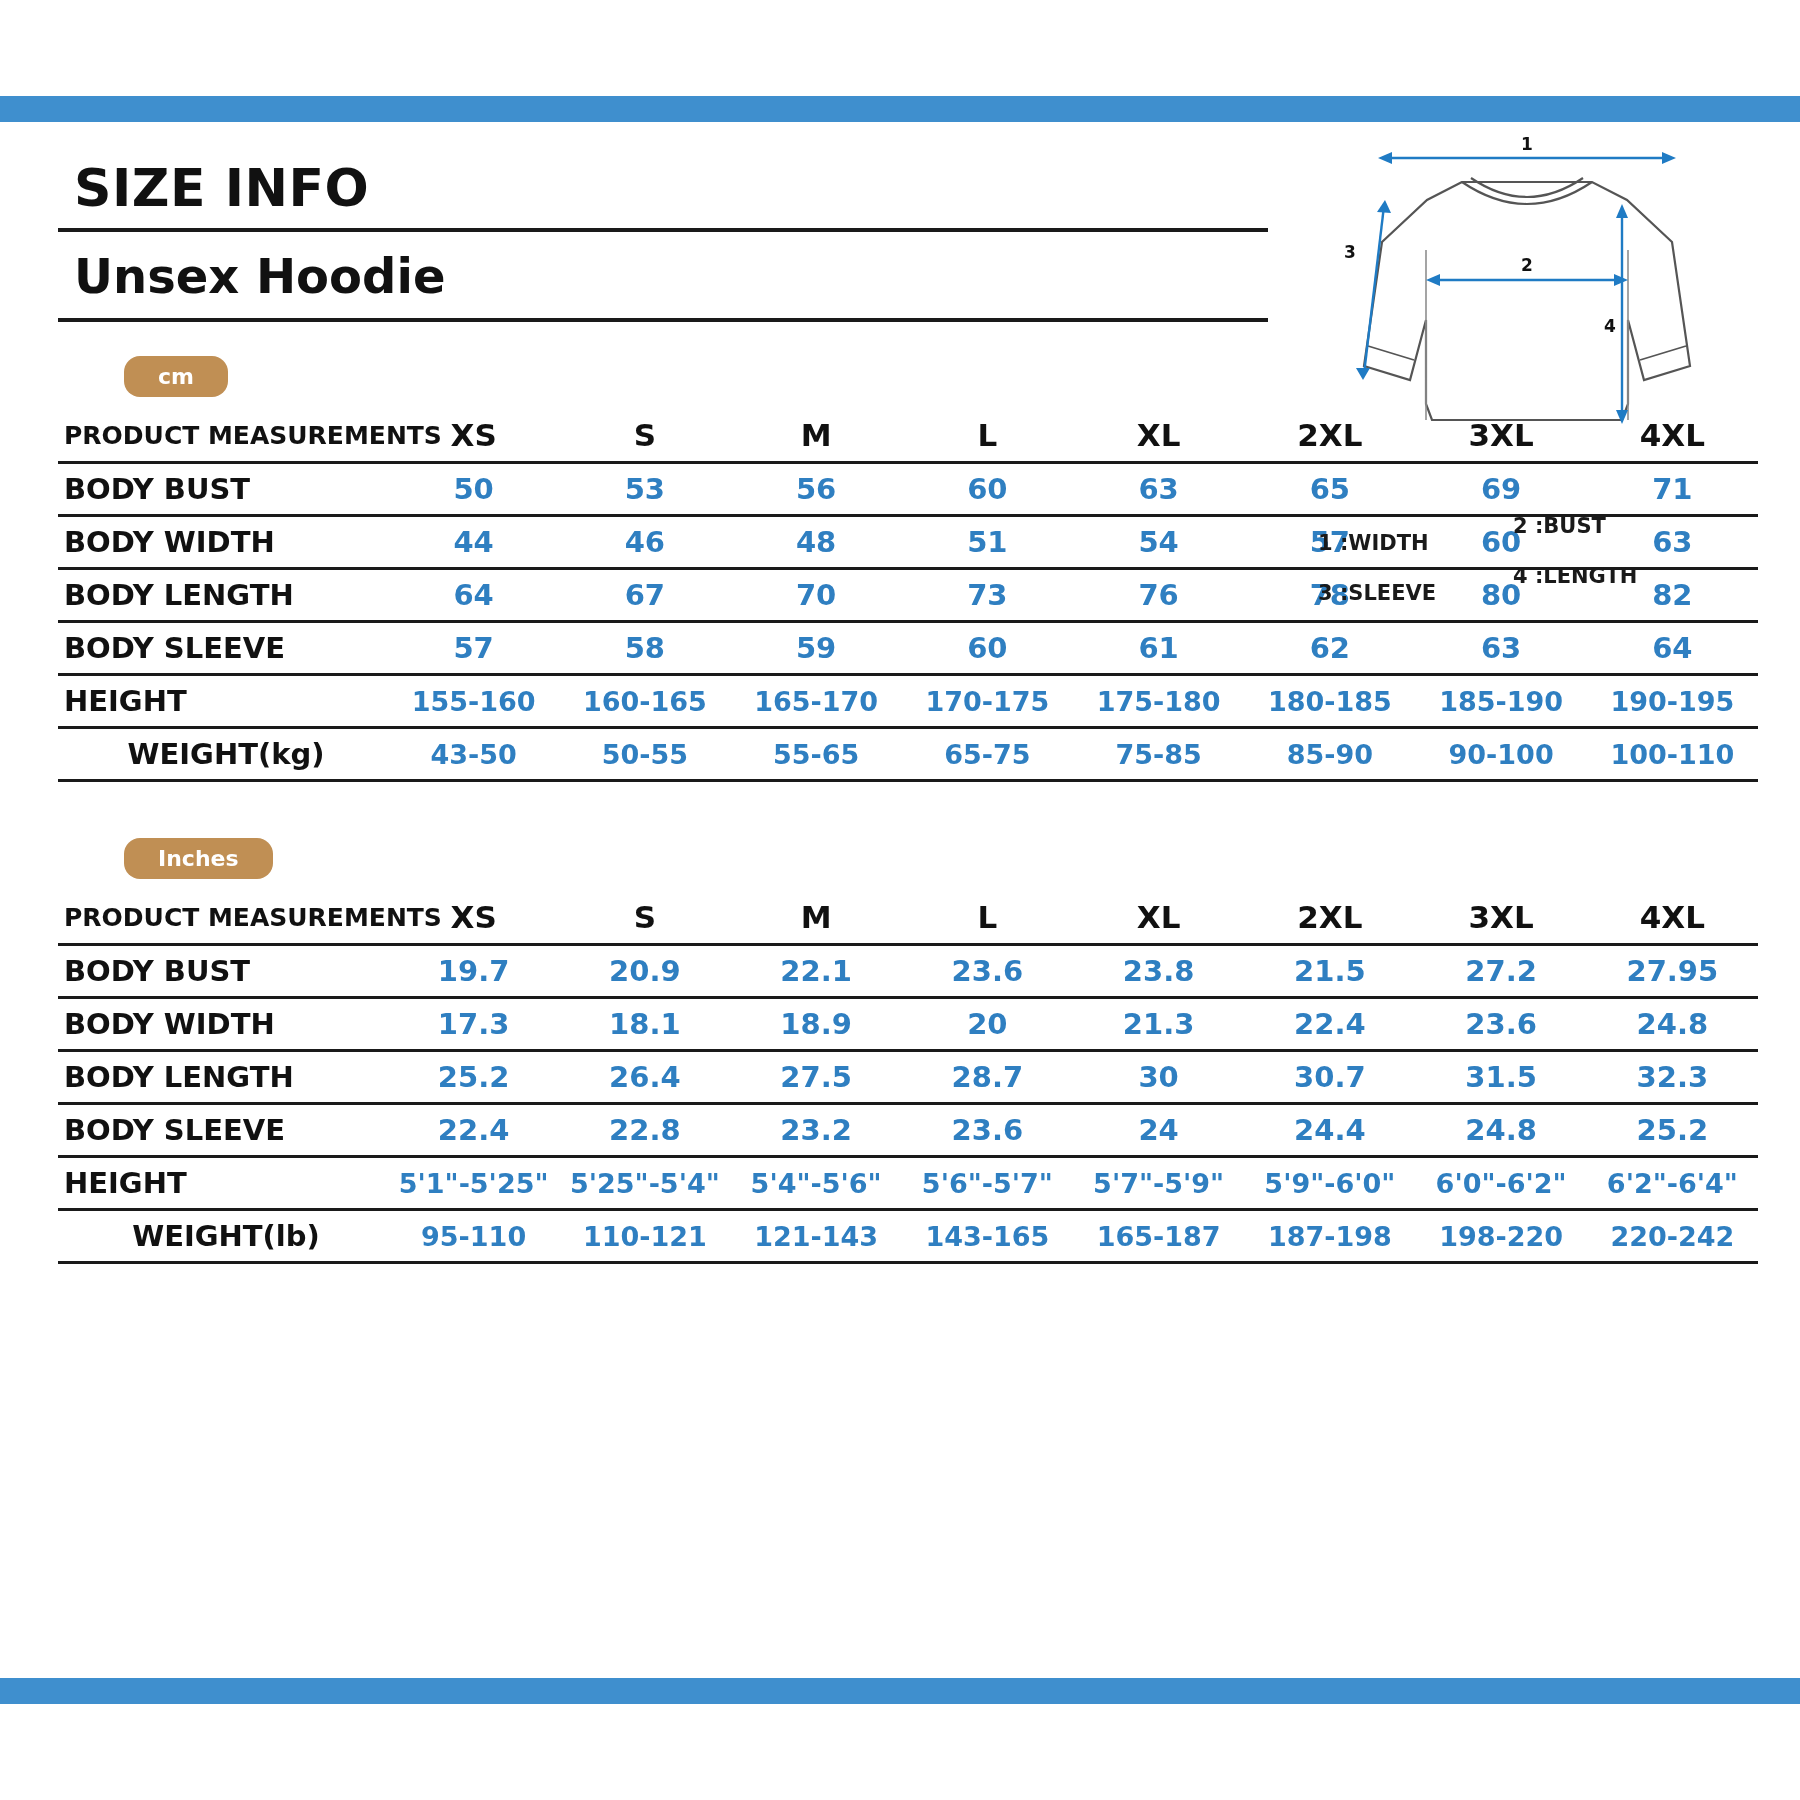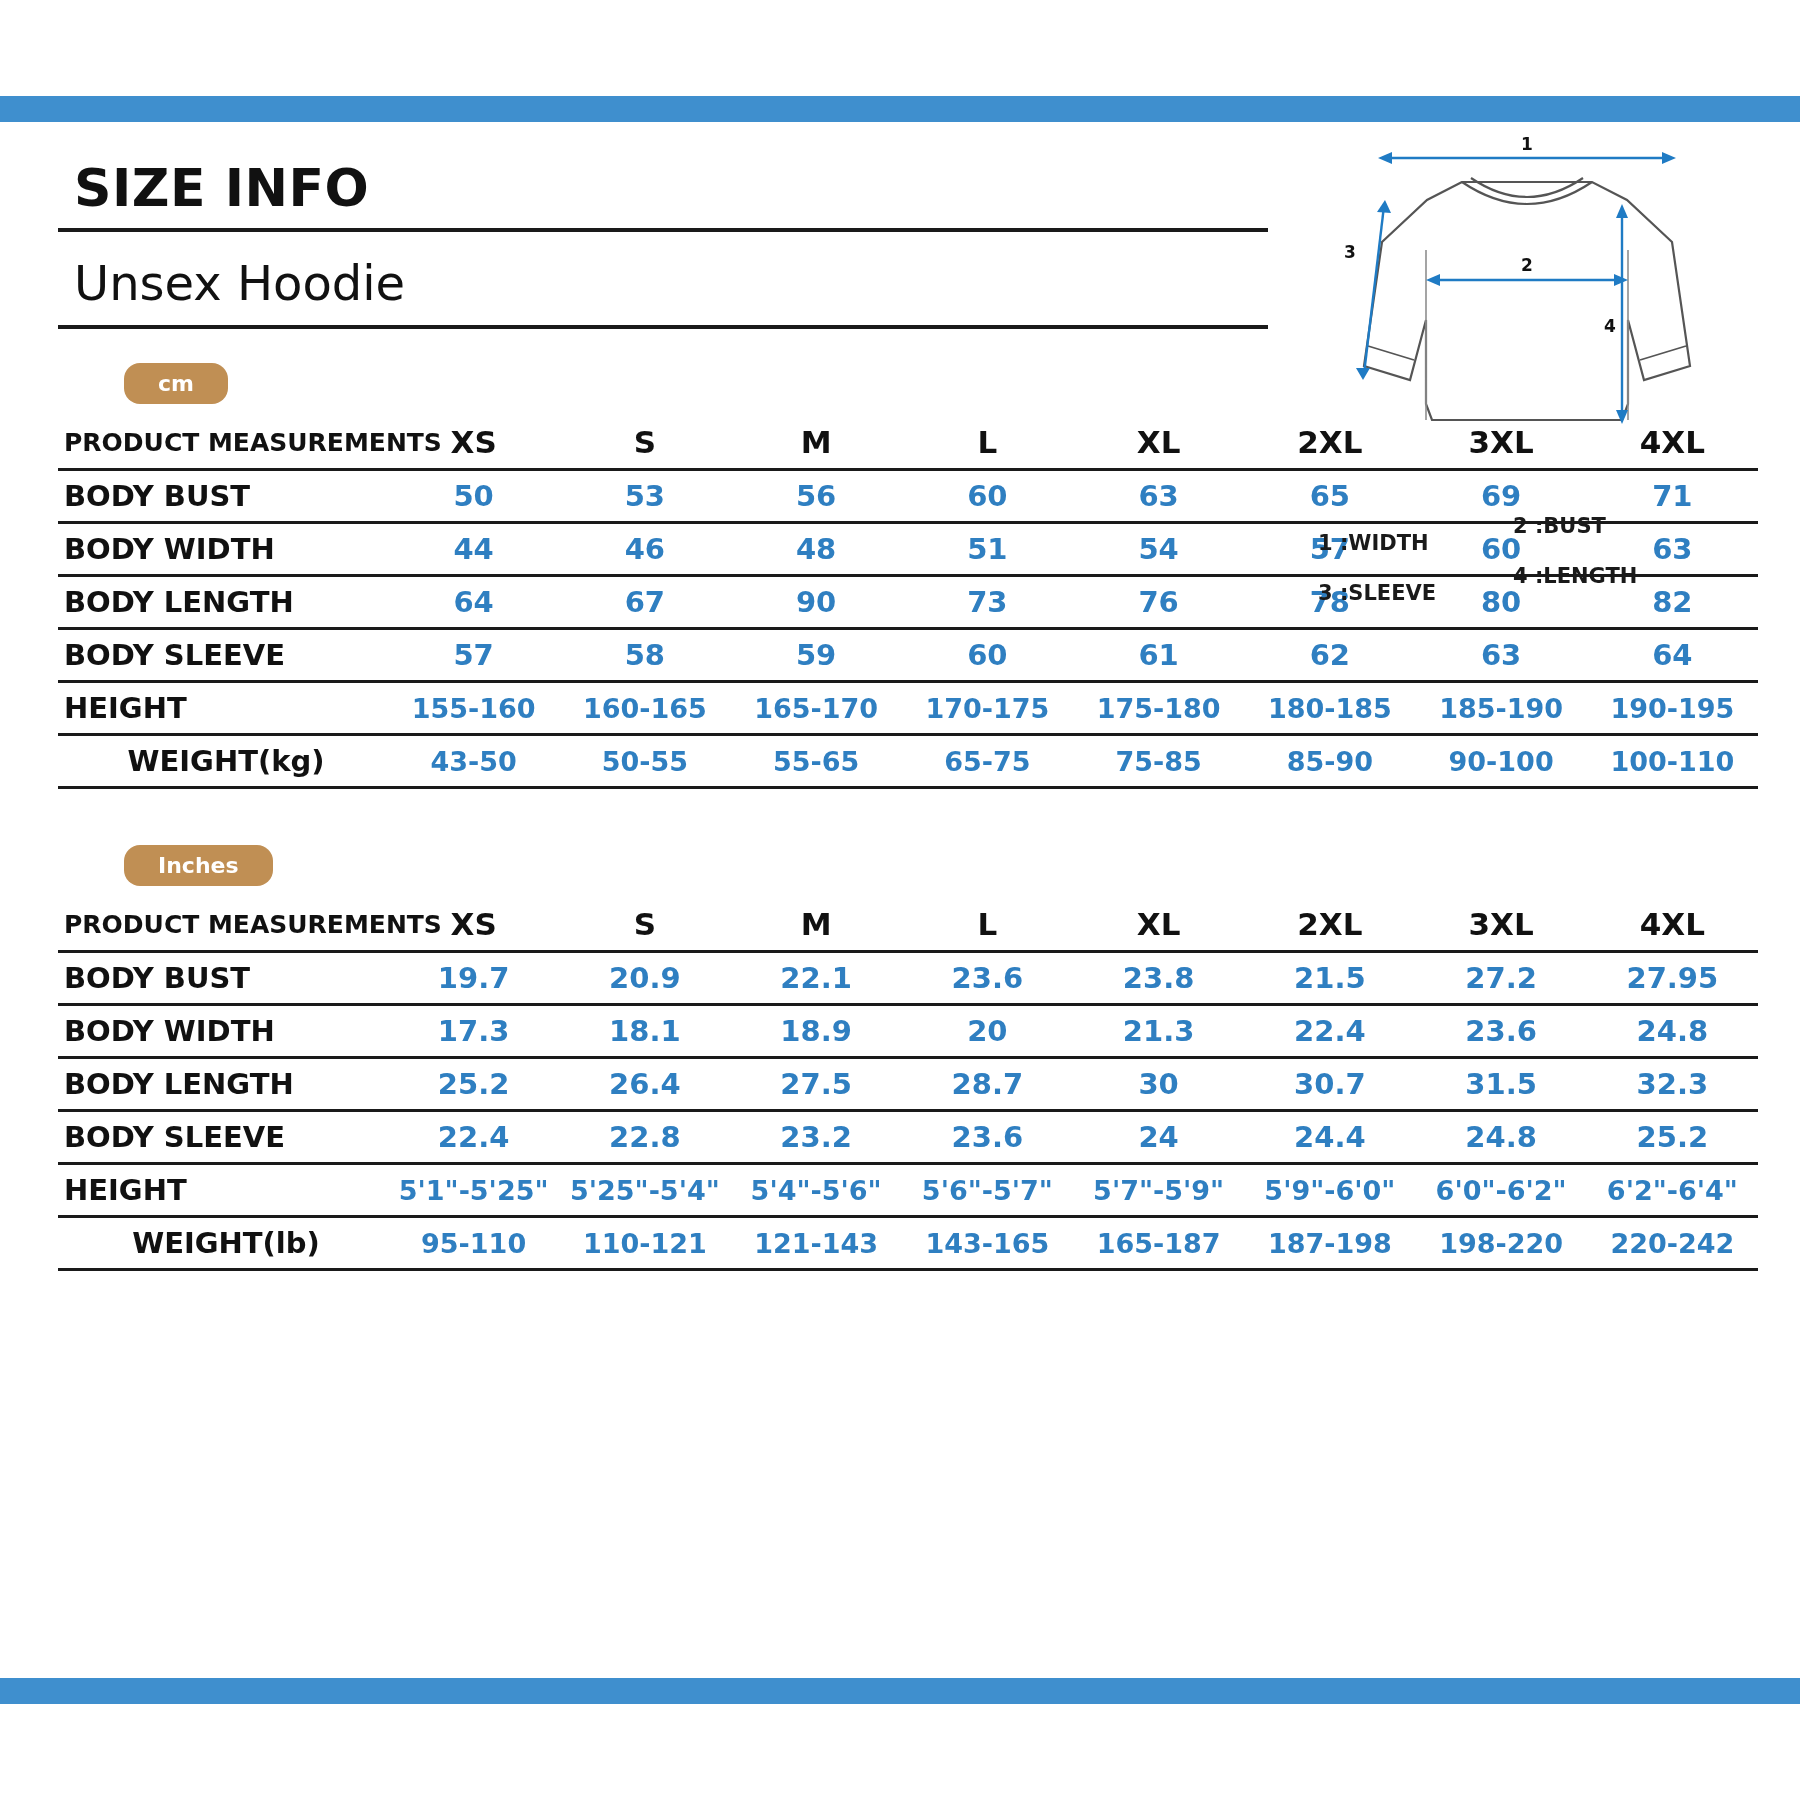--- a/index.html
+++ b/index.html
@@ -29,24 +29,23 @@
 
   
   .titles{position:relative;width:1210px;}
   .title-main{
     font-size:52px;font-weight:bold;color:#111;letter-spacing:.5px;
     font-family:"DejaVu Sans", sans-serif;
     padding:6px 0 10px 16px;
   }
   .rule{height:4px;background:#1a1a1a;width:1210px;}
   .title-sub{
-    font-size:48px;font-weight:normal;color:#111;
+    font-size:48px;font-weight:bold;color:#111;
     font-family:"DejaVu Sans", sans-serif;
     padding:16px 0 14px 16px;
-    margin-top:7px;
   }
 
   
   .diagram{
     position:absolute;right:58px;top:8px;width:420px;height:360px;
   }
   .legend{
     position:absolute;right:52px;top:388px;width:430px;
     font-size:21px;font-weight:bold;color:#1a1a1a;
     font-family:"DejaVu Sans", sans-serif;
@@ -242,21 +241,21 @@
           <td class="val">54</td>
           <td class="val">57</td>
           <td class="val">60</td>
           <td class="val">63</td>
         </tr>
 
         <tr>
           <td class="lbl">BODY LENGTH</td>
           <td class="val">64</td>
           <td class="val">67</td>
-          <td class="val">90</td>
+          <td class="val">70</td>
           <td class="val">73</td>
           <td class="val">76</td>
           <td class="val">78</td>
           <td class="val">80</td>
           <td class="val">82</td>
         </tr>
 
         <tr>
           <td class="lbl">BODY SLEEVE</td>
           <td class="val">57</td>

